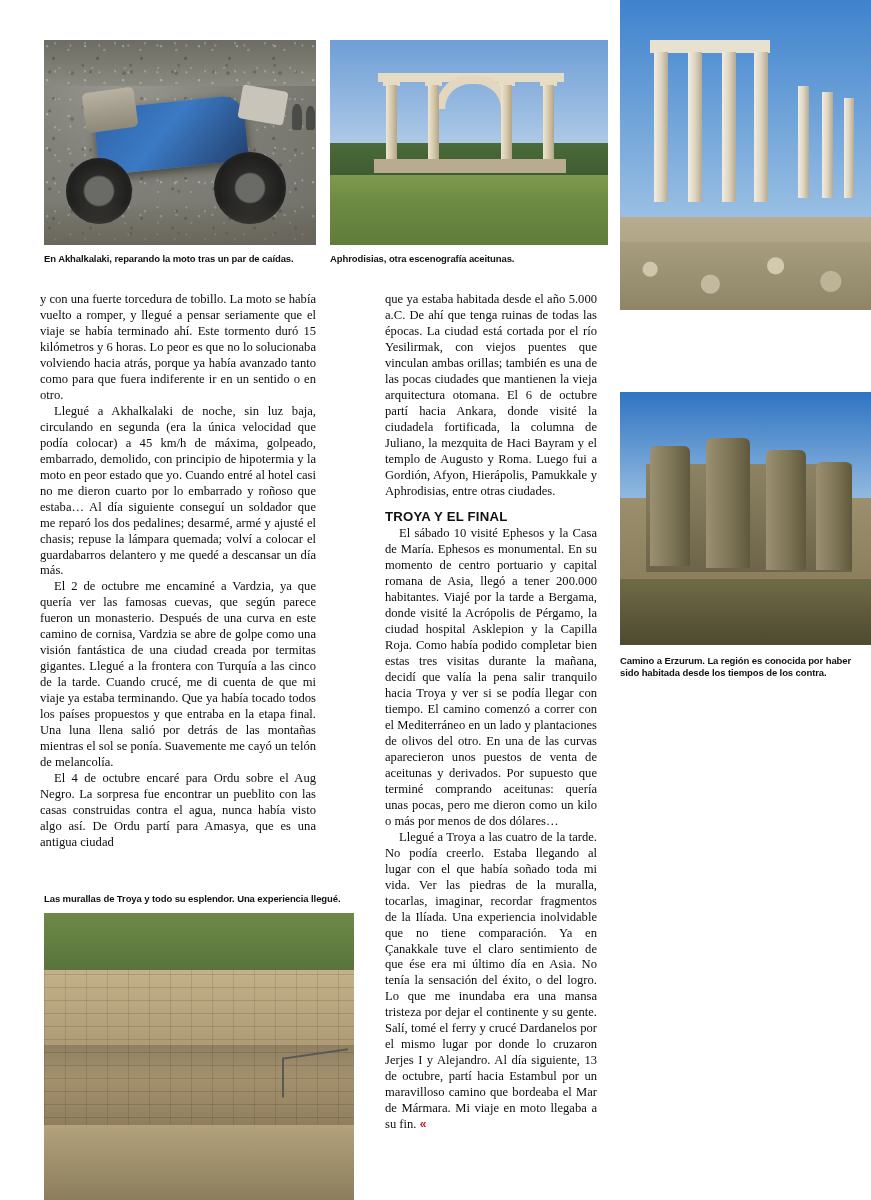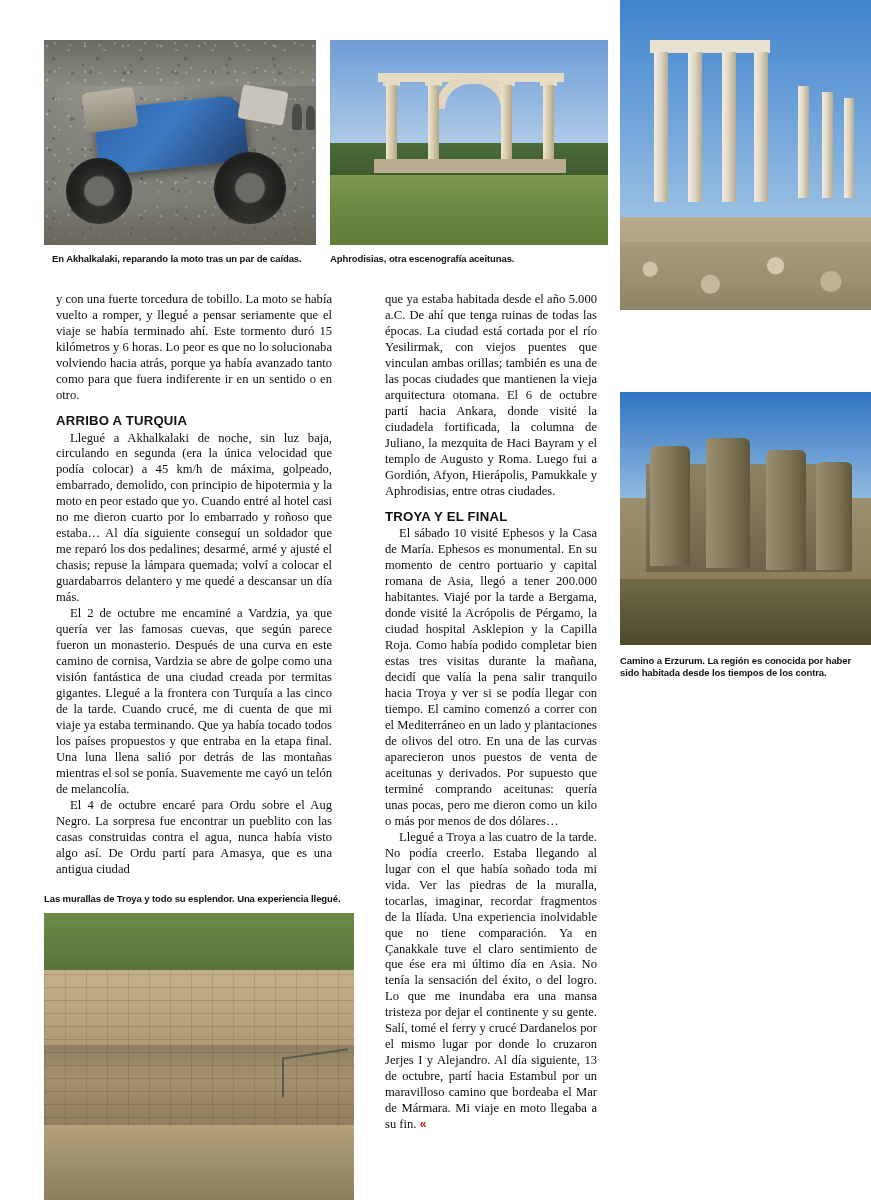--- a/index.html
+++ b/index.html
@@ -229,21 +229,21 @@
     <div class="gravel"></div>
     <div class="figure" style="left:248px;top:64px;width:10px;height:26px;"></div>
     <div class="figure" style="left:262px;top:66px;width:9px;height:24px;"></div>
     <div class="bike-body"></div>
     <div class="bike-lug"></div>
     <div class="tail"></div>
     <div class="wheel w1"></div>
     <div class="wheel w2"></div>
     <div class="dirt"></div>
   </div>
-  <div class="cap" style="left:52px; top:253px; width:286px;">En Akhalkalaki, reparando la moto tras un par de caídas.</div>
+  <div class="cap" style="left:44px; top:253px; width:286px;">En Akhalkalaki, reparando la moto tras un par de caídas.</div>
 
   <div class="photo" id="photo-aphro">
     <div class="sky"></div>
     <div class="trees"></div>
     <div class="grass"></div>
     <div class="plinth"></div>
     <div class="colset">
       <div class="lintel"></div>
       <div class="arch"></div>
       <div class="cap2" style="left:5px;"></div>
@@ -286,23 +286,22 @@
 
   <div class="cap" style="left:44px; top:893px; width:320px;">Las murallas de Troya y todo su esplendor. Una experiencia llegué.</div>
   <div class="photo" id="photo-troya">
     <div class="vegtop"></div>
     <div class="ruinwall"></div>
     <div class="shadowband"></div>
     <div class="trench"></div>
     <div class="rail"></div>
   </div>
 
-  <div class="col" id="col-left" style="left:56px; top:292px; width:276px;">
+  <div class="col" id="col-left" style="left:40px; top:292px; width:276px;">
     <p class="noind">y con una fuerte torcedura de tobillo. La moto se había vuelto a romper, y llegué a pensar seriamente que el viaje se había terminado ahí. Este tormento duró 15 kilómetros y 6 horas. Lo peor es que no lo solucionaba volviendo hacia atrás, porque ya había avanzado tanto como para que fuera indiferente ir en un sentido o en otro.</p>
-    <h2 class="head">ARRIBO A TURQUIA</h2>
     <p>Llegué a Akhalkalaki de noche, sin luz baja, circulando en segunda (era la única velocidad que podía colocar) a 45 km/h de máxima, golpeado, embarrado, demolido, con principio de hipotermia y la moto en peor estado que yo. Cuando entré al hotel casi no me dieron cuarto por lo embarrado y roñoso que estaba… Al día siguiente conseguí un soldador que me reparó los dos pedalines; desarmé, armé y ajusté el chasis; repuse la lámpara quemada; volví a colocar el guardabarros delantero y me quedé a descansar un día más.</p>
     <p>El 2 de octubre me encaminé a Vardzia, ya que quería ver las famosas cuevas, que según parece fueron un monasterio. Después de una curva en este camino de cornisa, Vardzia se abre de golpe como una visión fantástica de una ciudad creada por termitas gigantes. Llegué a la frontera con Turquía a las cinco de la tarde. Cuando crucé, me di cuenta de que mi viaje ya estaba terminando. Que ya había tocado todos los países propuestos y que entraba en la etapa final. Una luna llena salió por detrás de las montañas mientras el sol se ponía. Suavemente me cayó un telón de melancolía.</p>
     <p>El 4 de octubre encaré para Ordu sobre el Aug Negro. La sorpresa fue encontrar un pueblito con las casas construidas contra el agua, nunca había visto algo así. De Ordu partí para Amasya, que es una antigua ciudad</p>
   </div>
 
   <div class="col" id="col-right" style="left:385px; top:292px; width:212px;">
     <p class="noind">que ya estaba habitada desde el año 5.000 a.C. De ahí que tenga ruinas de todas las épocas. La ciudad está cortada por el río Yesilirmak, con viejos puentes que vinculan ambas orillas; también es una de las pocas ciudades que mantienen la vieja arquitectura otomana. El 6 de octubre partí hacia Ankara, donde visité la ciudadela fortificada, la columna de Juliano, la mezquita de Haci Bayram y el templo de Augusto y Roma. Luego fui a Gordión, Afyon, Hierápolis, Pamukkale y Aphrodisias, entre otras ciudades.</p>
     <h2 class="head">TROYA Y EL FINAL</h2>
     <p>El sábado 10 visité Ephesos y la Casa de María. Ephesos es monumental. En su momento de centro portuario y capital romana de Asia, llegó a tener 200.000 habitantes. Viajé por la tarde a Bergama, donde visité la Acrópolis de Pérgamo, la ciudad hospital Asklepion y la Capilla Roja. Como había podido completar bien estas tres visitas durante la mañana, decidí que valía la pena salir tranquilo hacia Troya y ver si se podía llegar con tiempo. El camino comenzó a correr con el Mediterráneo en un lado y plantaciones de olivos del otro. En una de las curvas aparecieron unos puestos de venta de aceitunas y derivados. Por supuesto que terminé comprando aceitunas: quería unas pocas, pero me dieron como un kilo o más por menos de dos dólares…</p>
     <p><span>Llegué a Troya a las cuatro de la tarde. No podía creerlo. Estaba llegando al lugar con el que había soñado toda mi vida. Ver las piedras de la muralla, tocarlas, imaginar, recordar fragmentos de la Ilíada. Una experiencia inolvidable que no tiene comparación. Ya en Çanakkale tuve el claro sentimiento de que ése era mi último día en Asia. No tenía la sensación del éxito, o del logro. Lo que me inundaba era una mansa tristeza por dejar el continente y su gente. Salí, tomé el ferry y crucé Dardanelos por el mismo lugar por donde lo cruzaron Jerjes I y Alejandro. Al día siguiente, 13 de octubre, partí hacia Estambul por un maravilloso camino que bordeaba el Mar de Mármara. Mi viaje en moto llegaba a su fin.</span> <span class="endmark">«</span></p>

